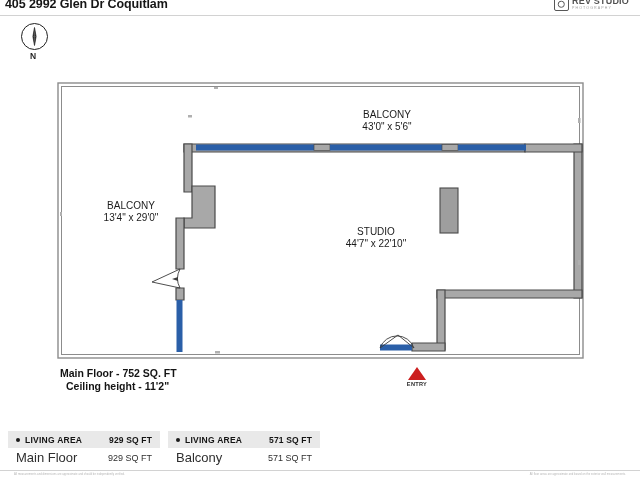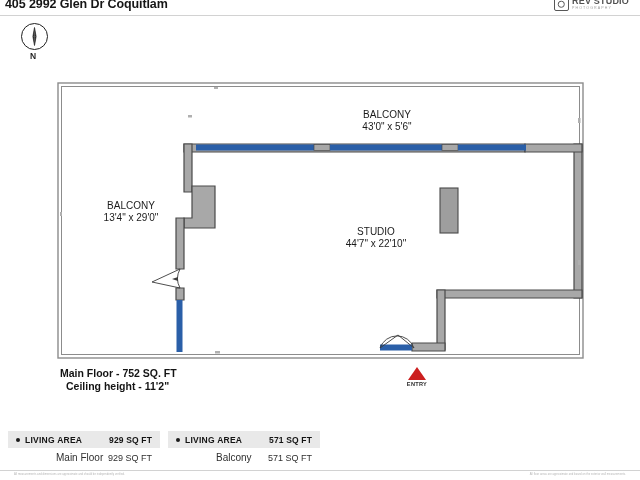--- a/index.html
+++ b/index.html
@@ -195,25 +195,24 @@
     white-space: nowrap;
   }
   .legend-row {
     height: 19px;
     display: flex;
     align-items: center;
     padding: 0 8px;
     box-sizing: border-box;
   }
   .legend-row-label {
-    font-size: 10px;
+    font-size: 13px;
     color: #2f2f2f;
     flex: 1;
     white-space: nowrap;
-    margin-left: 40px;
   }
   .legend-row-value {
     font-size: 9px;
     color: #2f2f2f;
     white-space: nowrap;
   }
 
   
   #footer-rule {
     position: absolute;

